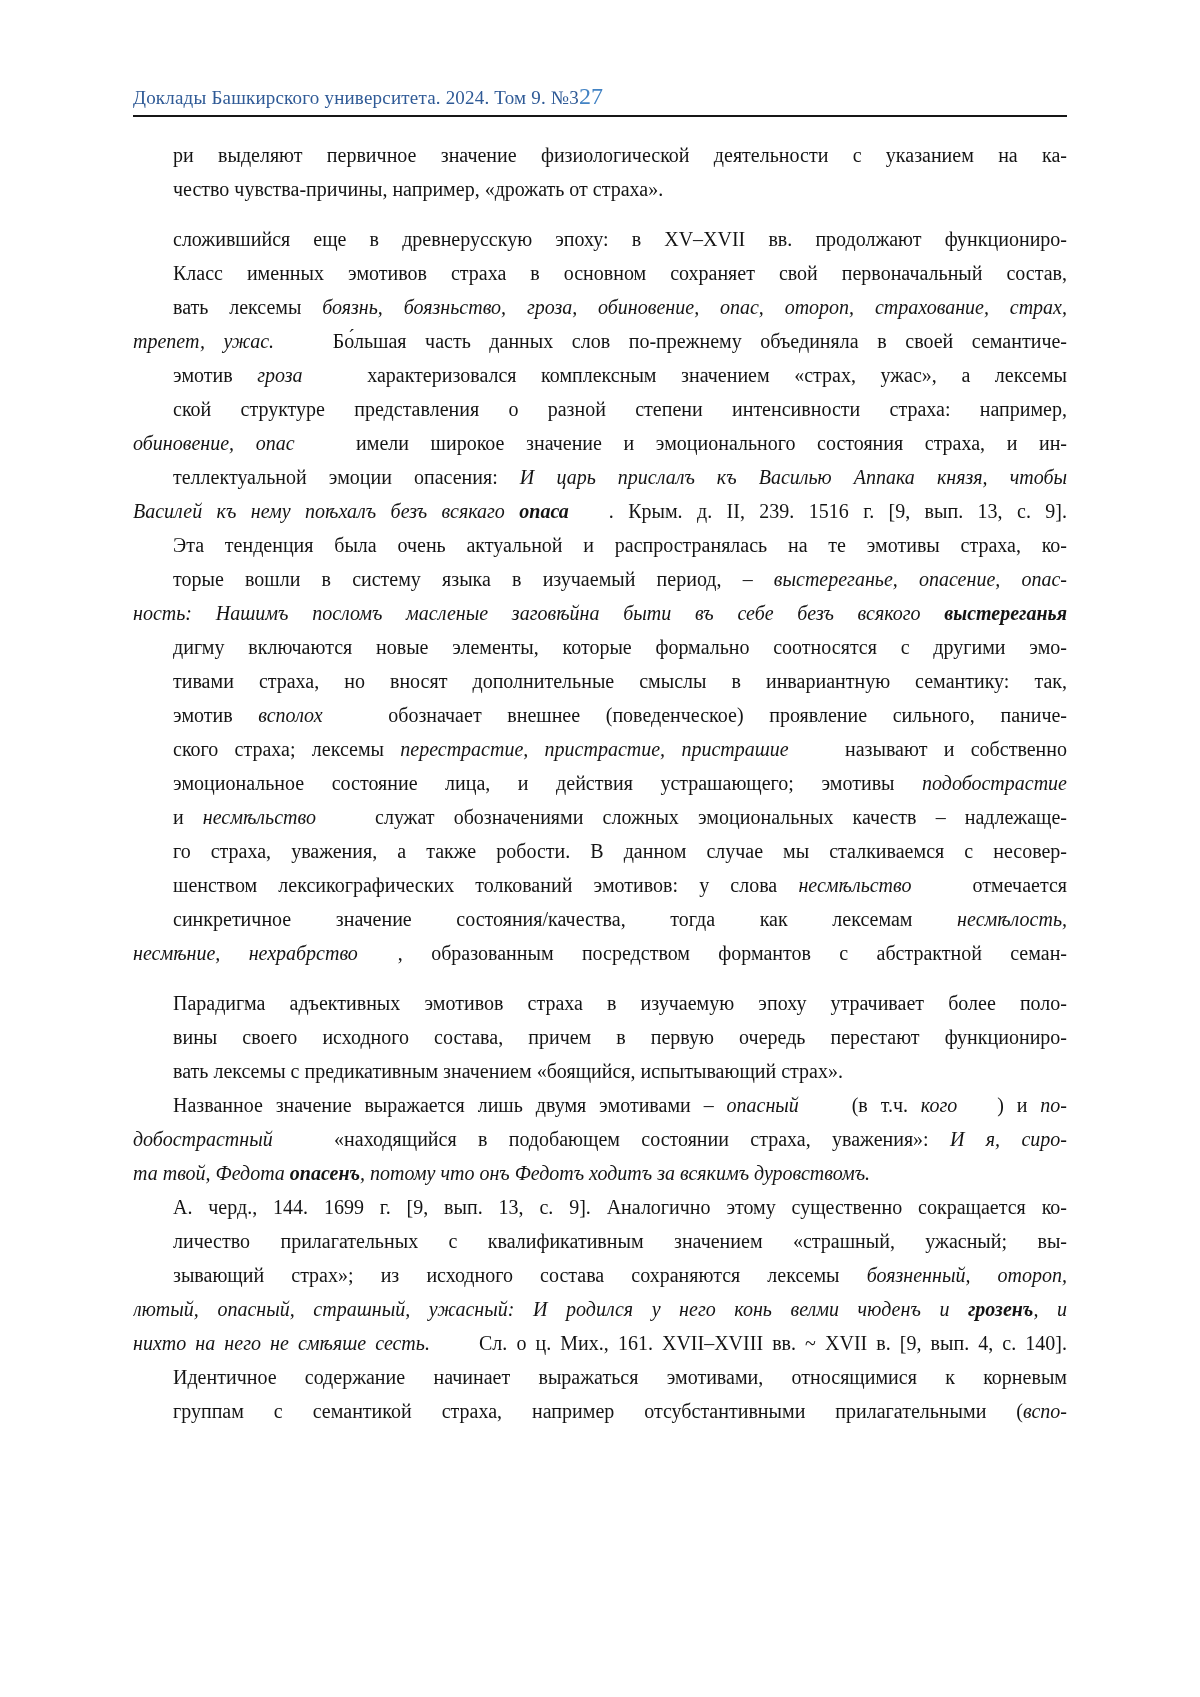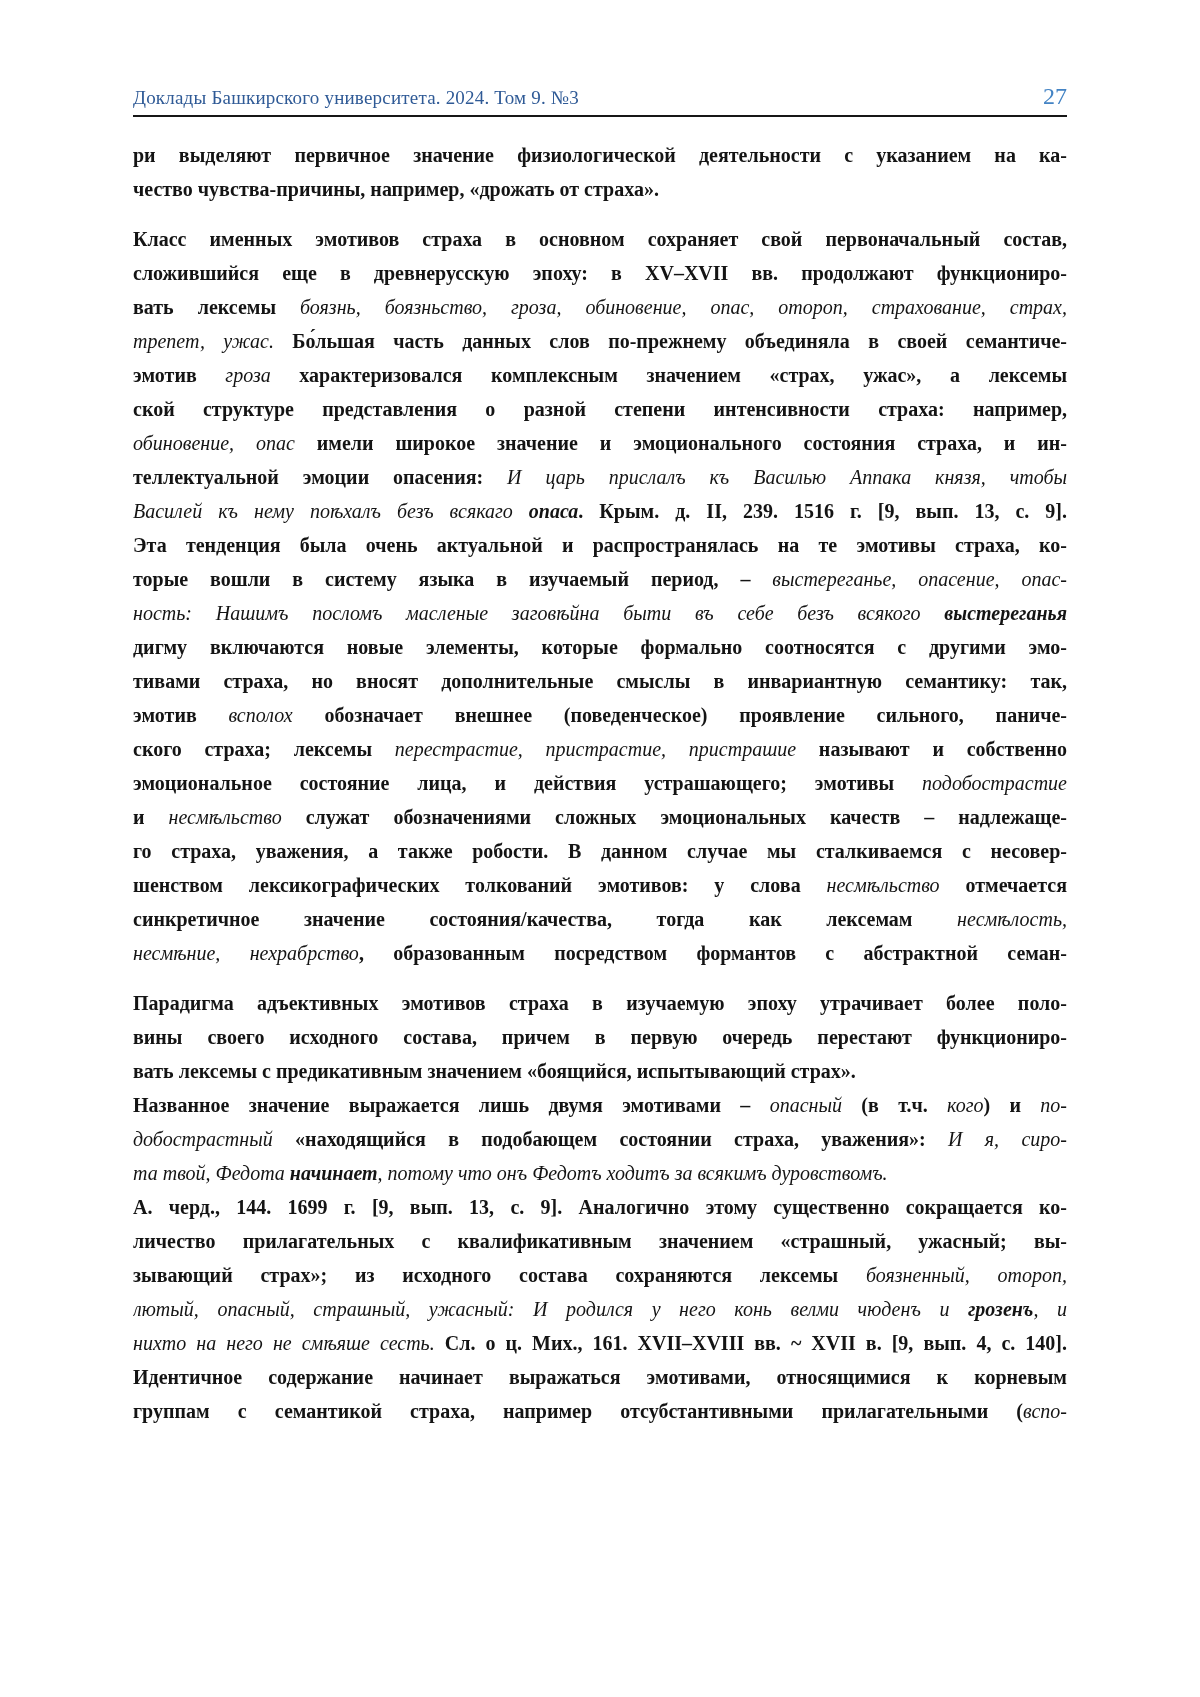--- a/index.html
+++ b/index.html
@@ -8,21 +8,20 @@
     width: 1200px;
     height: 1697px;
     background: var(--c-bg, #ffffff);
     font-family: "Liberation Serif", serif;
     overflow: hidden;
   }
   .header {
     position: absolute;
     top: 84px; left: 133px; right: 133px;
     display: flex;
-    justify-content: space-between;
     align-items: baseline;
     font-size: 19px;
     line-height: 24px;
   }
   .journal { color: var(--c-journal, #2f5a96); letter-spacing: 0.2px; }
   .pagenum { color: var(--c-pagenum, #4383c4); font-size: 24px; }
   .rule {
     position: absolute;
     top: 115px; left: 133px; right: 133px;
     height: 0;
@@ -37,41 +36,41 @@
   .para.gap { margin-top: 16px; }
   .line {
     height: 34px;
     line-height: 34px;
     text-align: justify;
     text-align-last: justify;
     overflow: hidden;
     white-space: normal;
   }
   .line.left { text-align-last: left; }
-  .r  { font-style: normal; font-weight: bold; }
+  .r  { font-style: normal; font-weight: normal; margin-left: 40px; }
   .i  { font-style: italic; }
   .bi { font-style: italic; font-weight: 700; }
 </style>
 </head>
 <body>
 
 <div class="page">
   <div class="header">
     <span class="journal">Доклады Башкирского университета. 2024. Том 9. №3</span>
     <span class="pagenum">27</span>
   </div>
   <div class="rule"></div>
   <div class="body-text">
       <div class="para">
         <div class="line"><span class="r">ри выделяют первичное значение физиологической деятельности с указанием на ка-</span></div>
         <div class="line left"><span class="r">чество чувства-причины, например, «дрожать от страха».</span></div>
       </div>
       <div class="para gap">
+        <div class="line"><span class="r">сложившийся еще в древнерусскую эпоху: в XV–XVII вв. продолжают функциониро-</span></div>
         <div class="line"><span class="r">Класс именных эмотивов страха в основном сохраняет свой первоначальный состав,</span></div>
-        <div class="line"><span class="r">сложившийся еще в древнерусскую эпоху: в XV–XVII вв. продолжают функциониро-</span></div>
         <div class="line"><span class="r">вать лексемы </span><span class="i">боязнь, боязньство, гроза, обиновение, опас, отороп, страхование, страх,</span></div>
         <div class="line"><span class="i">трепет, ужас.</span><span class="r"> Бо́льшая часть данных слов по-прежнему объединяла в своей семантиче-</span></div>
         <div class="line"><span class="r">эмотив </span><span class="i">гроза</span><span class="r"> характеризовался комплексным значением «страх, ужас», а лексемы</span></div>
         <div class="line"><span class="r">ской структуре представления о разной степени интенсивности страха: например,</span></div>
         <div class="line"><span class="i">обиновение, опас</span><span class="r"> имели широкое значение и эмоционального состояния страха, и ин-</span></div>
         <div class="line"><span class="r">теллектуальной эмоции опасения: </span><span class="i">И царь прислалъ къ Василью Аппака князя, чтобы</span></div>
         <div class="line"><span class="i">Василей къ нему поѣхалъ безъ всякаго </span><span class="bi">опаса</span><span class="r">. Крым. д. II, 239. 1516 г. [9, вып. 13, с. 9].</span></div>
         <div class="line"><span class="r">Эта тенденция была очень актуальной и распространялась на те эмотивы страха, ко-</span></div>
         <div class="line"><span class="r">торые вошли в систему языка в изучаемый период, – </span><span class="i">выстереганье, опасение, опас-</span></div>
         <div class="line"><span class="i">ность: Нашимъ посломъ масленые заговѣйна быти въ себе безъ всякого </span><span class="bi">выстереганья</span></div>
@@ -85,21 +84,21 @@
         <div class="line"><span class="r">шенством лексикографических толкований эмотивов: у слова </span><span class="i">несмѣльство</span><span class="r"> отмечается</span></div>
         <div class="line"><span class="r">синкретичное значение состояния/качества, тогда как лексемам </span><span class="i">несмѣлость,</span></div>
         <div class="line"><span class="i">несмѣние, нехрабрство</span><span class="r">, образованным посредством формантов с абстрактной семан-</span></div>
       </div>
       <div class="para gap">
         <div class="line"><span class="r">Парадигма адъективных эмотивов страха в изучаемую эпоху утрачивает более поло-</span></div>
         <div class="line"><span class="r">вины своего исходного состава, причем в первую очередь перестают функциониро-</span></div>
         <div class="line left"><span class="r">вать лексемы с предикативным значением «боящийся, испытывающий страх».</span></div>
         <div class="line"><span class="r">Названное значение выражается лишь двумя эмотивами – </span><span class="i">опасный</span><span class="r"> (в т.ч. </span><span class="i">кого</span><span class="r">) и </span><span class="i">по-</span></div>
         <div class="line"><span class="i">добострастный</span><span class="r"> «находящийся в подобающем состоянии страха, уважения»: </span><span class="i">И я, сиро-</span></div>
-        <div class="line left"><span class="i">та твой, Федота </span><span class="bi">начинает</span><span class="i">, потому что онъ Федотъ ходитъ за всякимъ дуровствомъ.</span></div>
+        <div class="line left"><span class="i">та твой, Федота </span><span class="bi">опасенъ</span><span class="i">, потому что онъ Федотъ ходитъ за всякимъ дуровствомъ.</span></div>
         <div class="line"><span class="r">А. черд., 144. 1699 г. [9, вып. 13, с. 9]. Аналогично этому существенно сокращается ко-</span></div>
         <div class="line"><span class="r">личество прилагательных с квалификативным значением «страшный, ужасный; вы-</span></div>
         <div class="line"><span class="r">зывающий страх»; из исходного состава сохраняются лексемы </span><span class="i">боязненный, отороп,</span></div>
         <div class="line"><span class="i">лютый, опасный, страшный, ужасный: И родился у него конь велми чюденъ и </span><span class="bi">грозенъ</span><span class="i">, и</span></div>
         <div class="line"><span class="i">нихто на него не смѣяше сесть.</span><span class="r"> Сл. о ц. Мих., 161. XVII–XVIII вв. ~ XVII в. [9, вып. 4, с. 140].</span></div>
         <div class="line"><span class="r">Идентичное содержание начинает выражаться эмотивами, относящимися к корневым</span></div>
         <div class="line"><span class="r">группам с семантикой страха, например отсубстантивными прилагательными (</span><span class="i">вспо-</span></div>
       </div>
     </div>
 </div>

